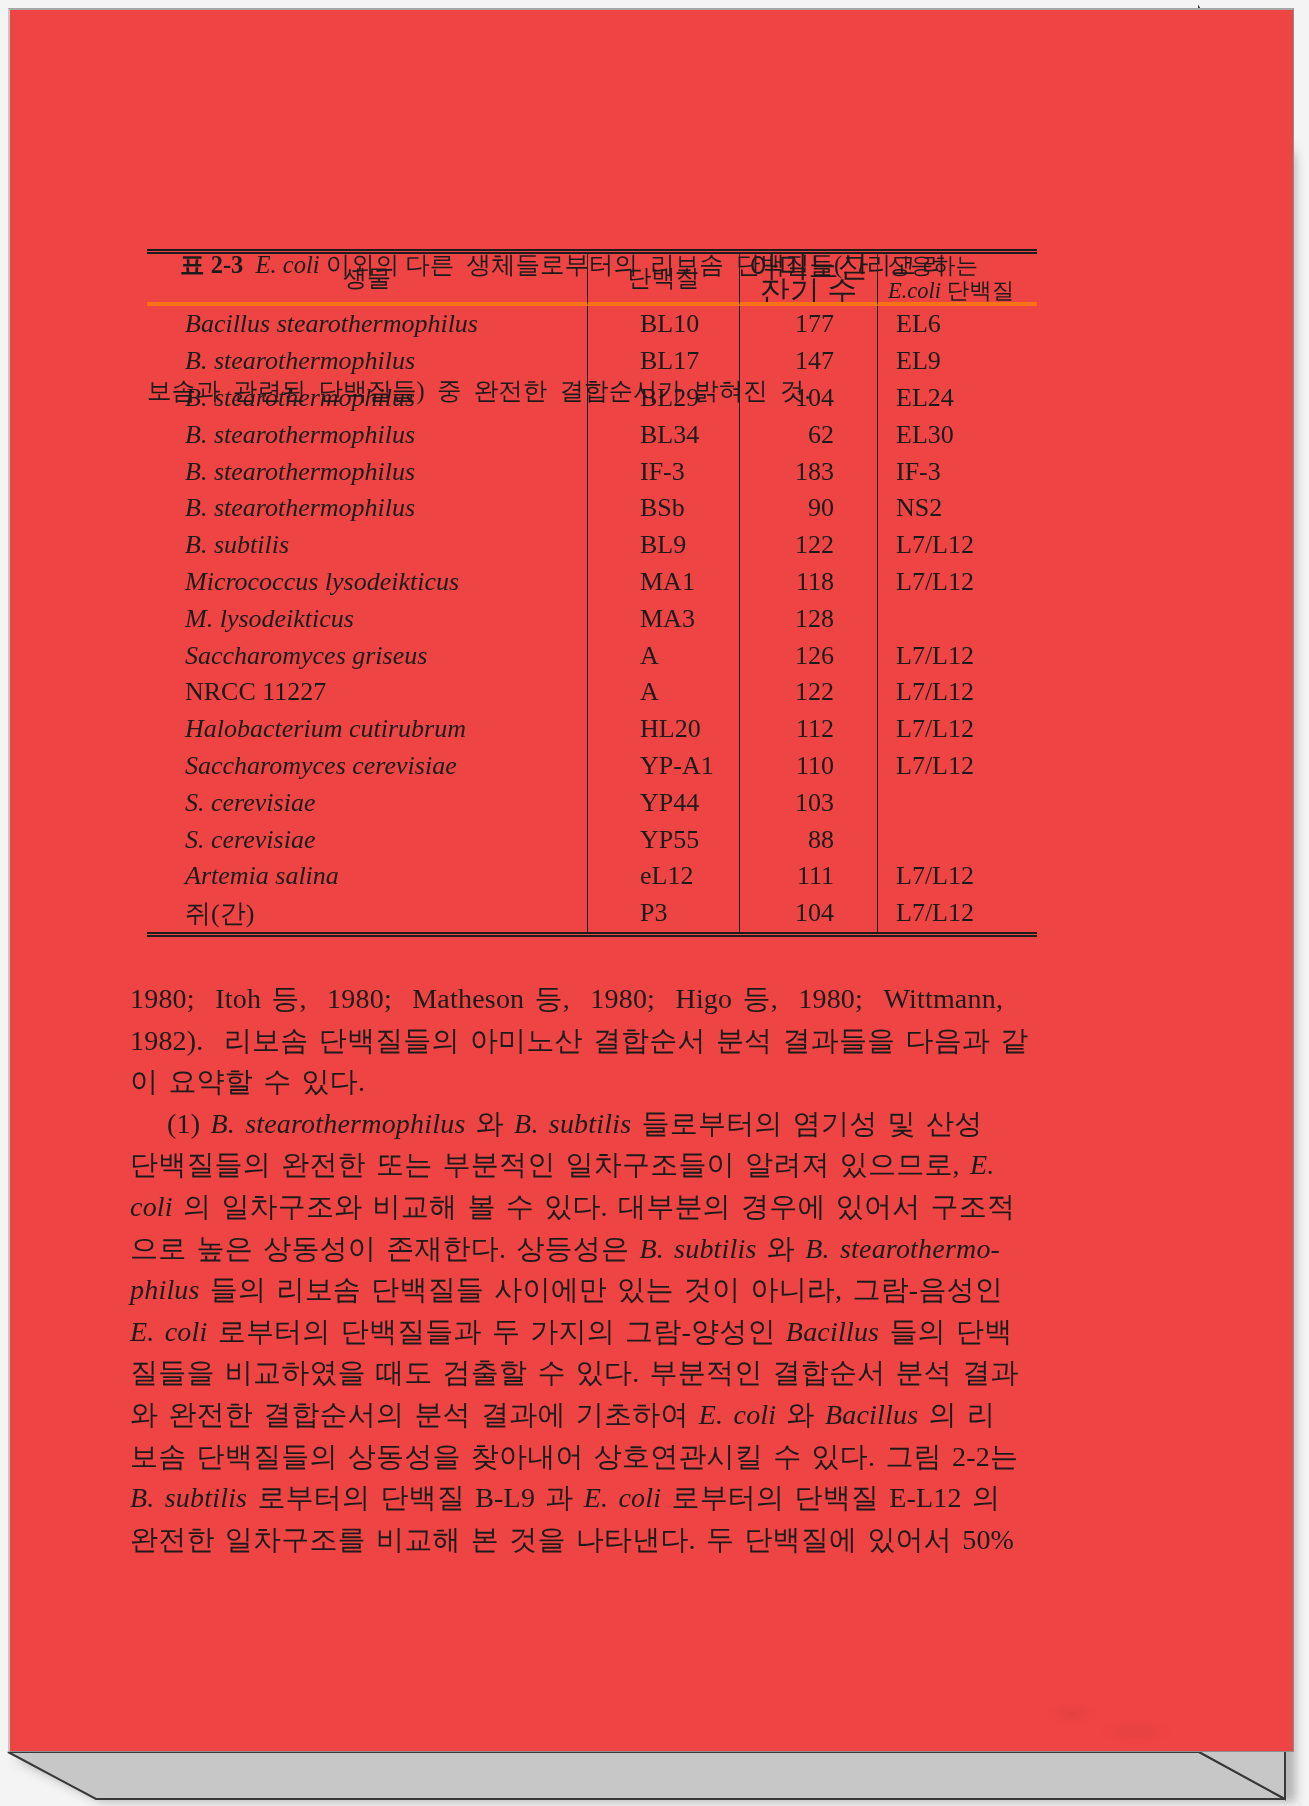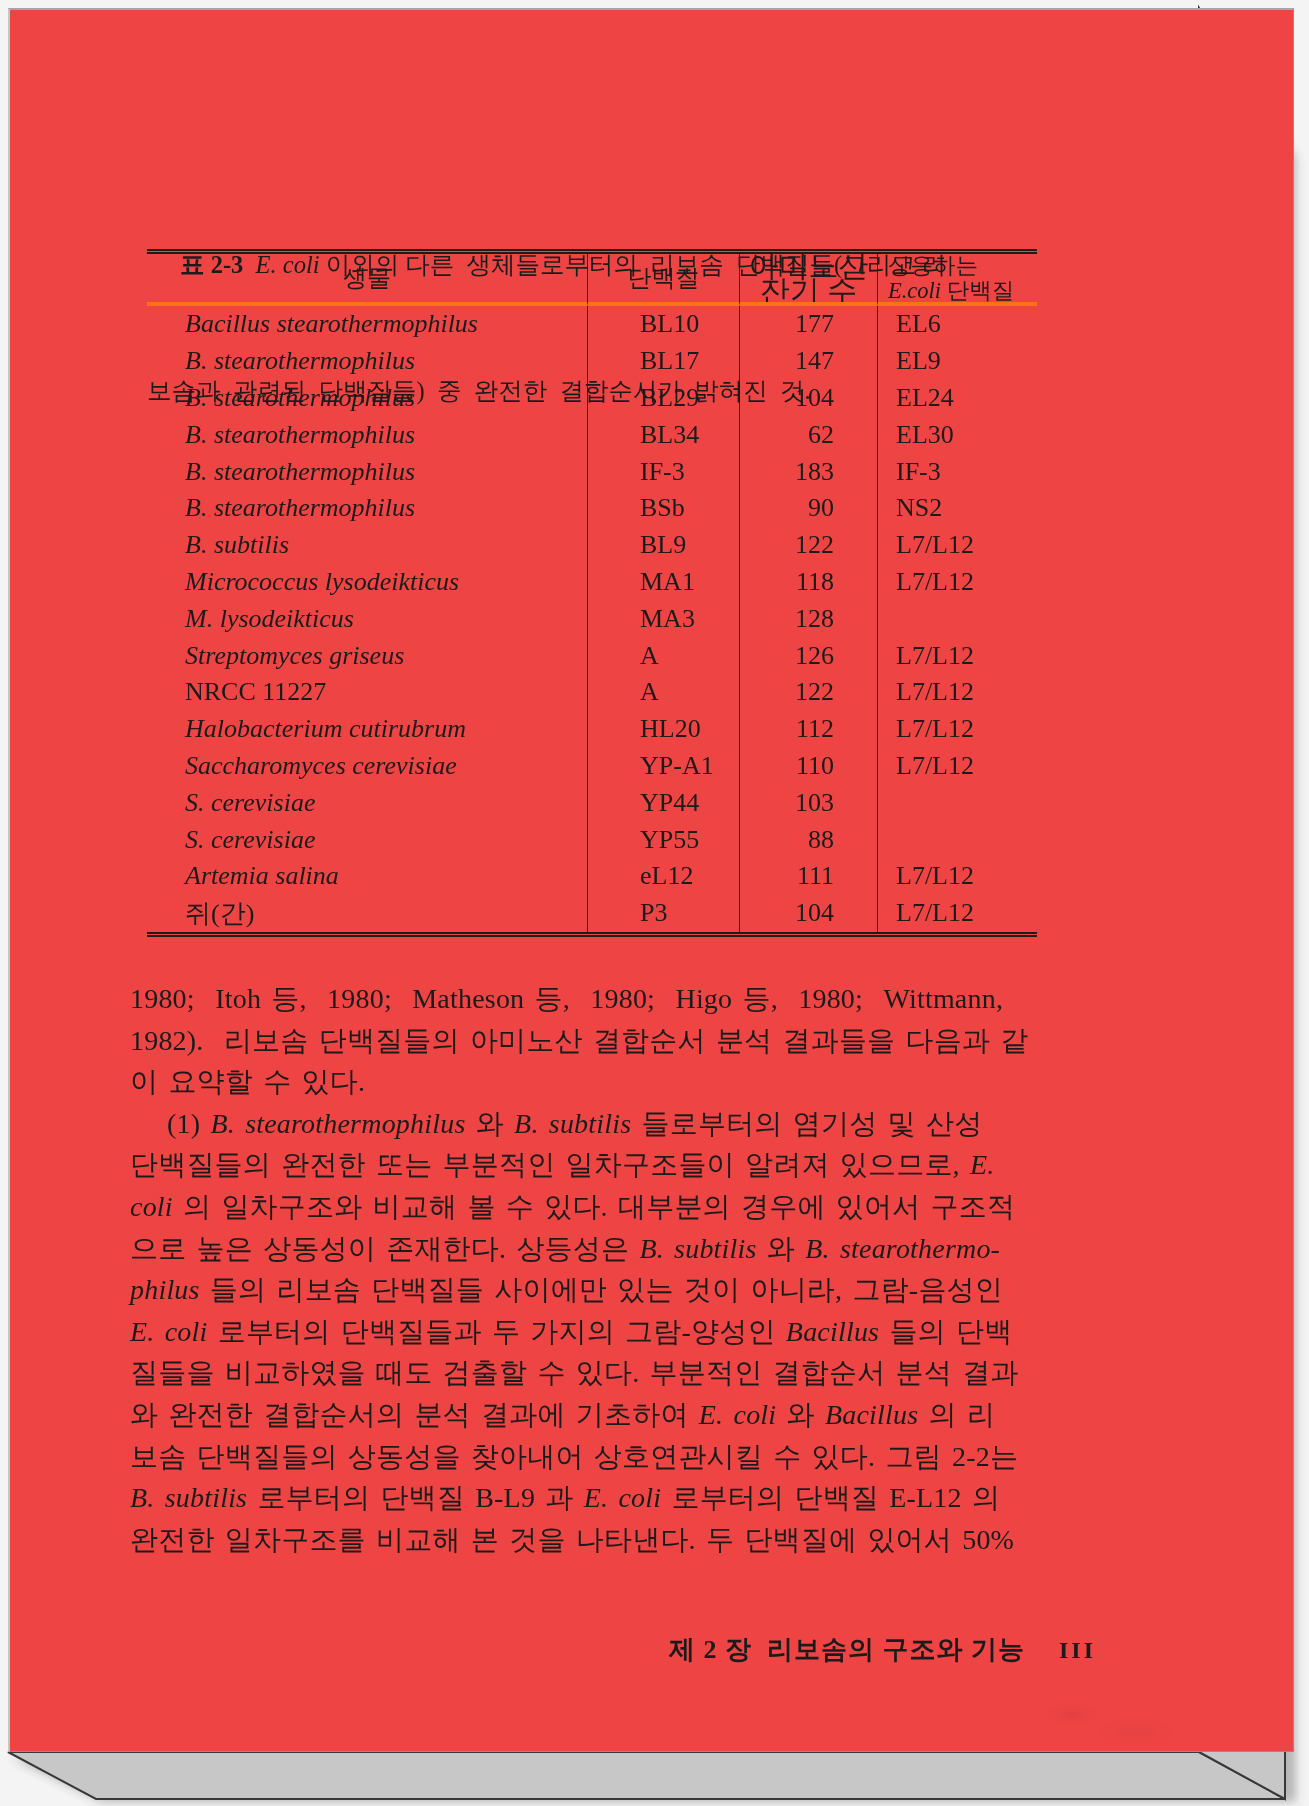--- a/index.html
+++ b/index.html
@@ -142,21 +142,21 @@
           <div class="cell vline c2">MA1</div>
           <div class="cell vline c3">118</div>
           <div class="cell vline c4">L7/L12</div>
           <div class="cell c1">
             <span class="it">M. lysodeikticus</span>
           </div>
           <div class="cell vline c2">MA3</div>
           <div class="cell vline c3">128</div>
           <div class="cell vline c4"></div>
           <div class="cell c1">
-            <span class="it">Streptomyces griseus</span>
+            <span class="it">Saccharomyces griseus</span>
           </div>
           <div class="cell vline c2">A</div>
           <div class="cell vline c3">126</div>
           <div class="cell vline c4">L7/L12</div>
           <div class="cell c1">
             <span>NRCC 11227</span>
           </div>
           <div class="cell vline c2">A</div>
           <div class="cell vline c3">122</div>
           <div class="cell vline c4">L7/L12</div>
@@ -210,19 +210,16 @@
         <div class="bline"><span>으로 높은 상동성이 존재한다. 상등성은 </span><span class="it">B. subtilis</span><span> 와 </span><span class="it">B. stearothermo-</span></div>
         <div class="bline"><span class="it">philus</span><span> 들의 리보솜 단백질들 사이에만 있는 것이 아니라, 그람-음성인</span></div>
         <div class="bline"><span class="it">E. coli</span><span> 로부터의 단백질들과 두 가지의 그람-양성인 </span><span class="it">Bacillus</span><span> 들의 단백</span></div>
         <div class="bline"><span>질들을 비교하였을 때도 검출할 수 있다. 부분적인 결합순서 분석 결과</span></div>
         <div class="bline"><span>와 완전한 결합순서의 분석 결과에 기초하여 </span><span class="it">E. coli</span><span> 와 </span><span class="it">Bacillus</span><span> 의 리</span></div>
         <div class="bline"><span>보솜 단백질들의 상동성을 찾아내어 상호연관시킬 수 있다. 그림 2-2는</span></div>
         <div class="bline"><span class="it">B. subtilis</span><span> 로부터의 단백질 B-L9 과 </span><span class="it">E. coli</span><span> 로부터의 단백질 E-L12 의</span></div>
         <div class="bline"><span>완전한 일차구조를 비교해 본 것을 나타낸다. 두 단백질에 있어서 50%</span></div>
       </div>
 
-    <div class="footer">
-      <span>제 2 장  리보솜의 구조와 기능</span><span class="pgnum">III</span>
-    </div>
 
     <div class="smudge"></div>
   </div>
 </div>
 
 </body></html>

